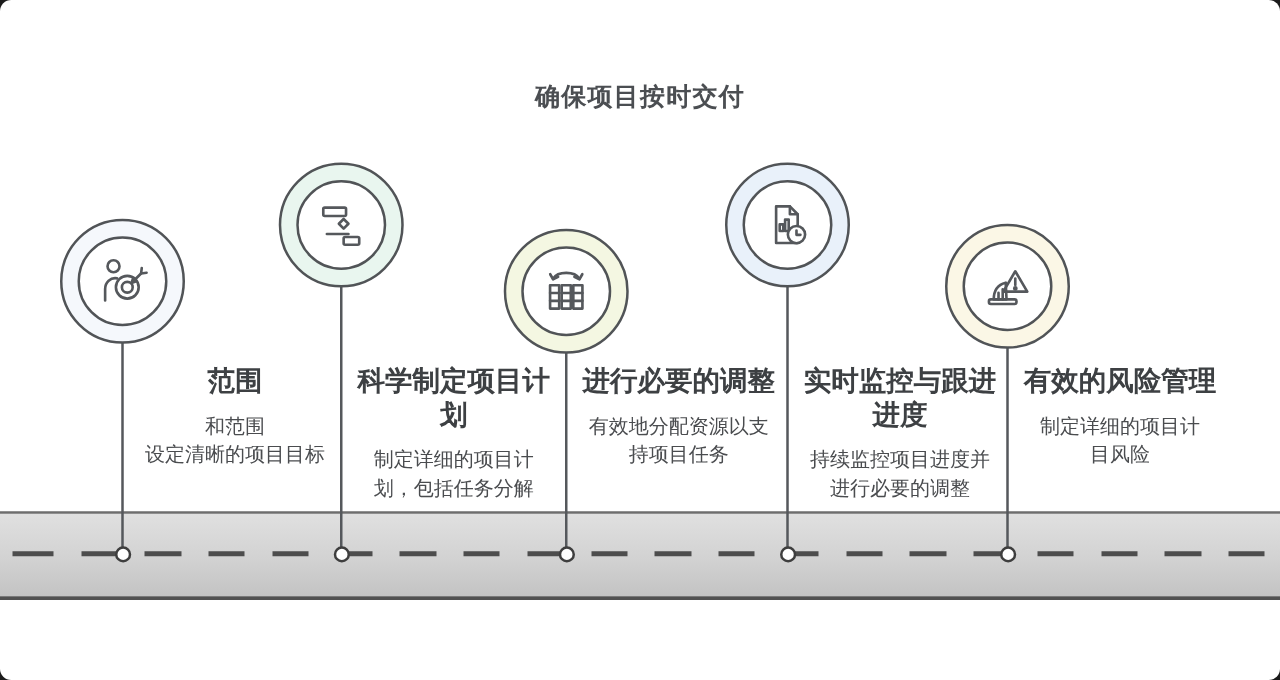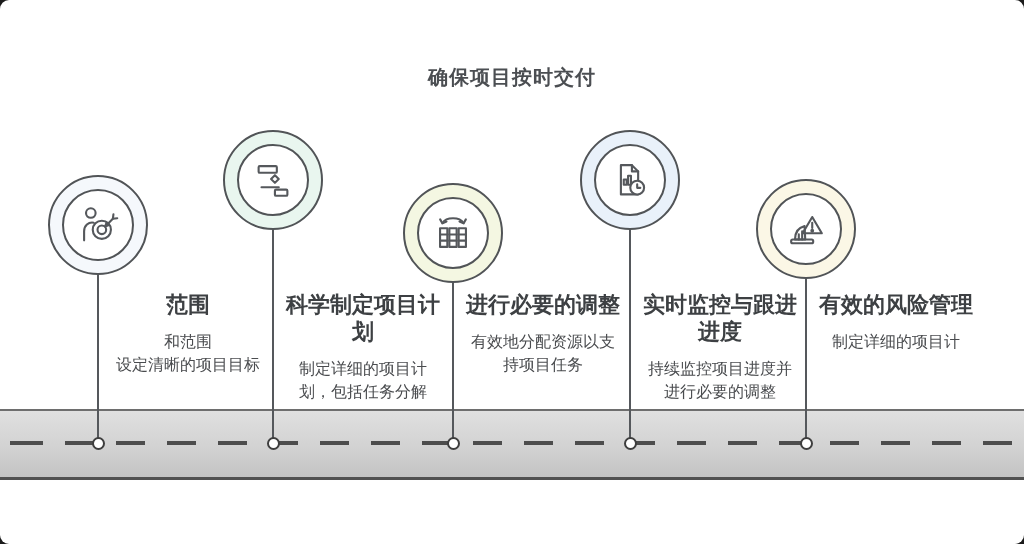--- a/index.html
+++ b/index.html
@@ -164,16 +164,17 @@
     </div>
   </div>
   <div class="node" style="left:799.5px;top:436.5px"></div>
   <div class="col" style="left:818px">
     <div class="mtitle">
       <span>有效的风险管理</span>
       <span></span>
     </div>
     <div class="mdesc">
       <span>制定详细的项目计</span>
+      <span>目风险</span>
     </div>
   </div>
 
 </div>
 
 </body></html>

